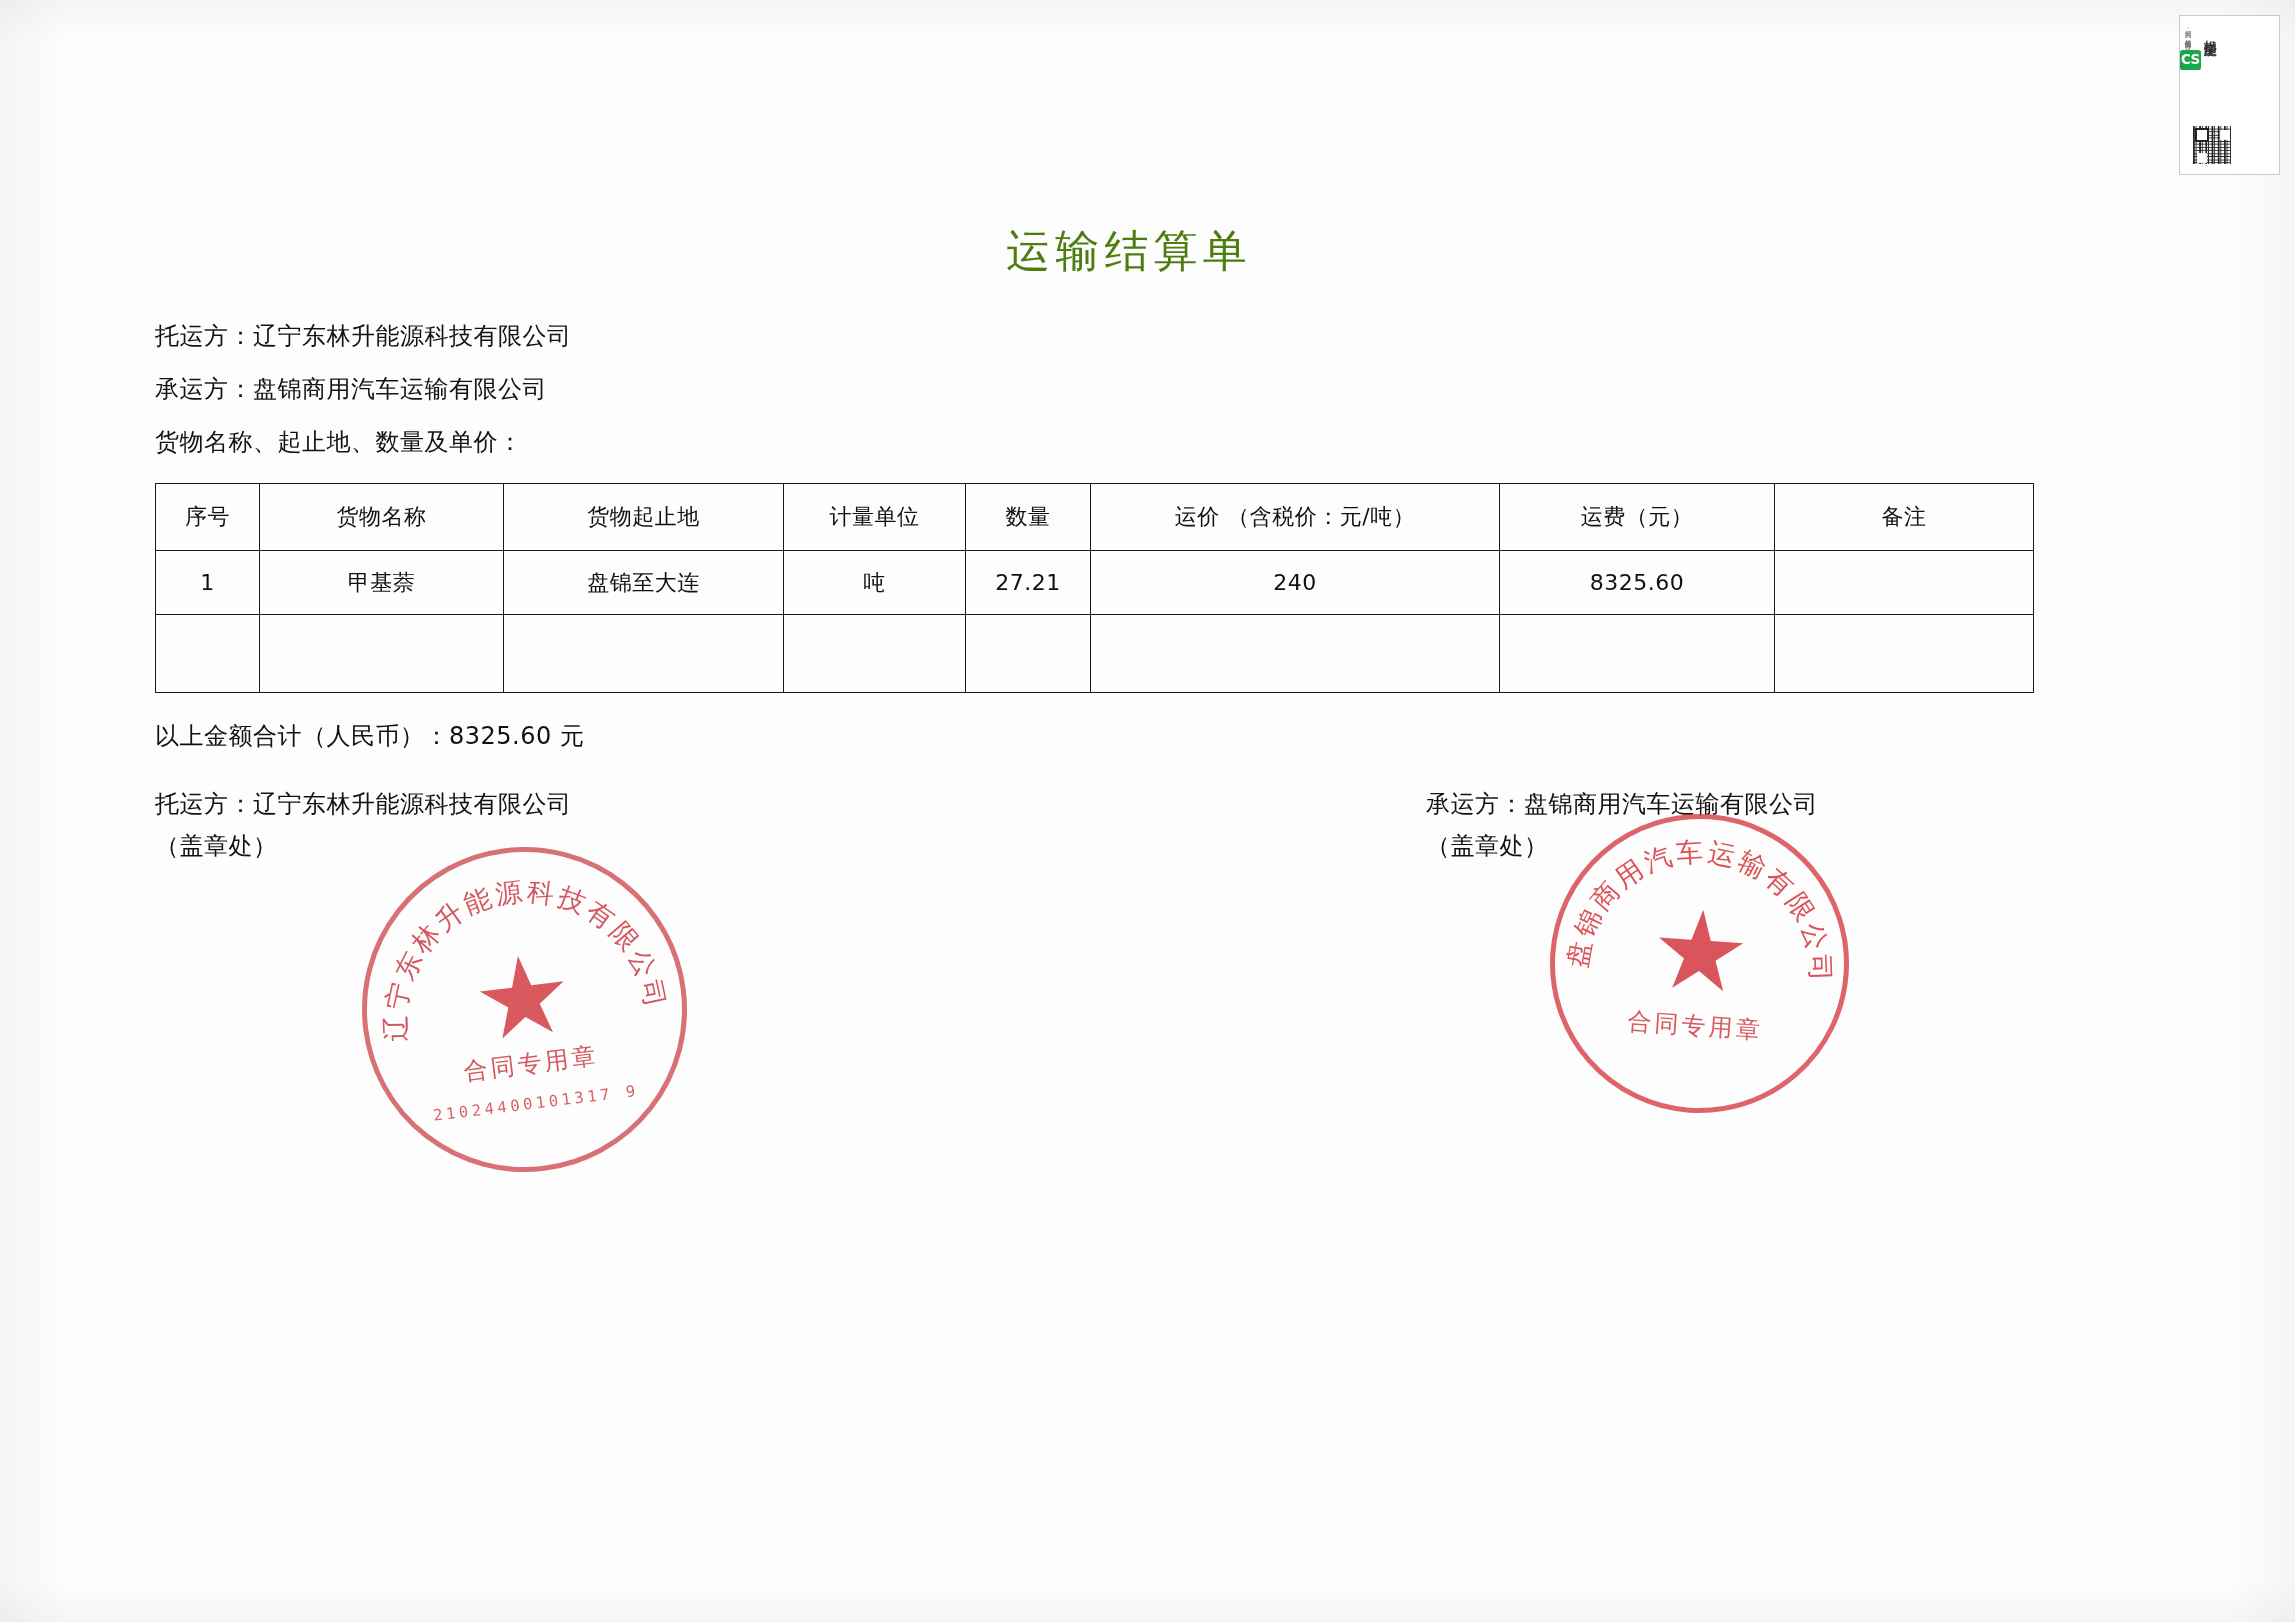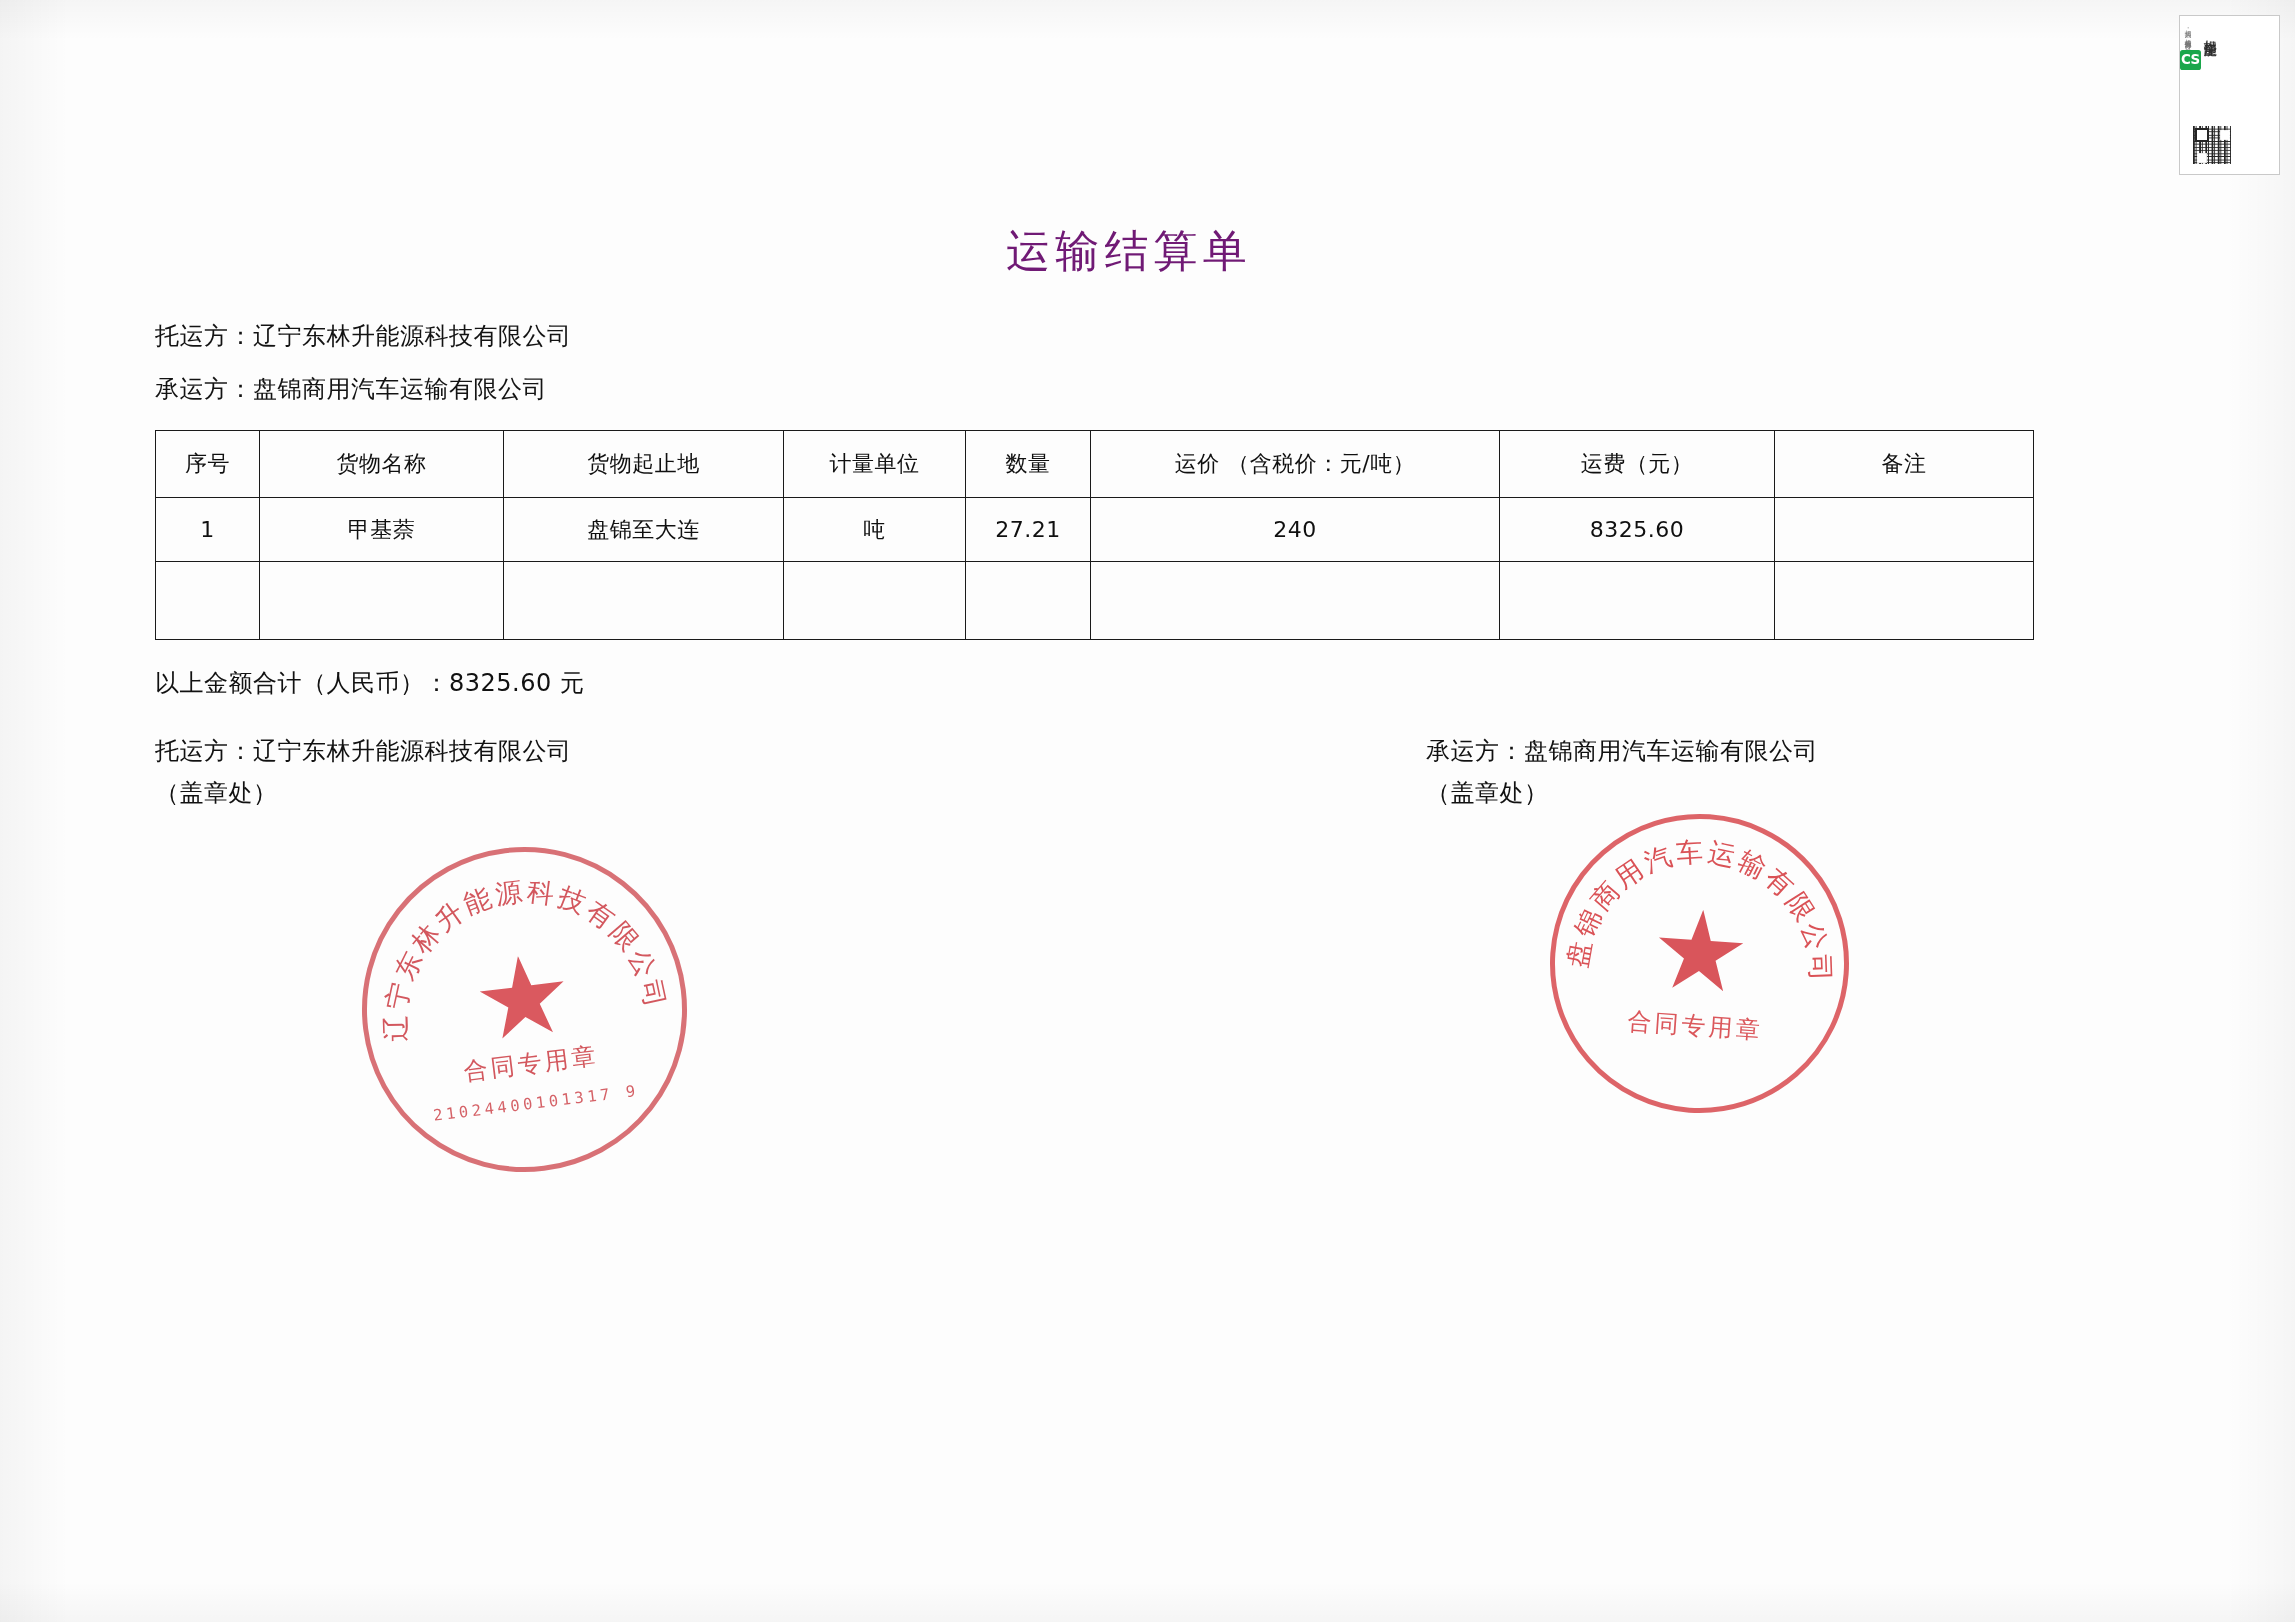--- a/index.html
+++ b/index.html
@@ -114,21 +114,21 @@
     left: 155px;
     top: 222px;
     width: 1891px;
   }
 
   #title {
     text-align: center;
     font-size: 44px;
     font-family: "DejaVu Serif", "Liberation Serif", serif;
     letter-spacing: 5.2px;
-    color: #701a75;
+    color: #4d7c0f;
     margin-bottom: 43px;
     margin-left: 57px;
   }
 
   .line {
     font-size: 24px;
     line-height: 1.0;
     color: #131313;
     margin-bottom: 29px;
     letter-spacing: 0.5px;
@@ -273,20 +273,21 @@
     <div class="cs-sub">扫描人，板扫描件方便办公</div>
     <div id="qr"></div>
   </div>
 
   <div id="doc">
 
     <div id="title">运输结算单</div>
 
     <div class="line">托运方：辽宁东林升能源科技有限公司</div>
     <div class="line">承运方：盘锦商用汽车运输有限公司</div>
+    <div class="line">货物名称、起止地、数量及单价：</div>
 
     <table id="goods-table">
       <tbody>
         <tr class="head">
           <td class="c-idx">序号</td>
           <td class="c-name">货物名称</td>
           <td class="c-route">货物起止地</td>
           <td class="c-unit">计量单位</td>
           <td class="c-qty">数量</td>
           <td class="c-price">运价 （含税价：元/吨）</td>

